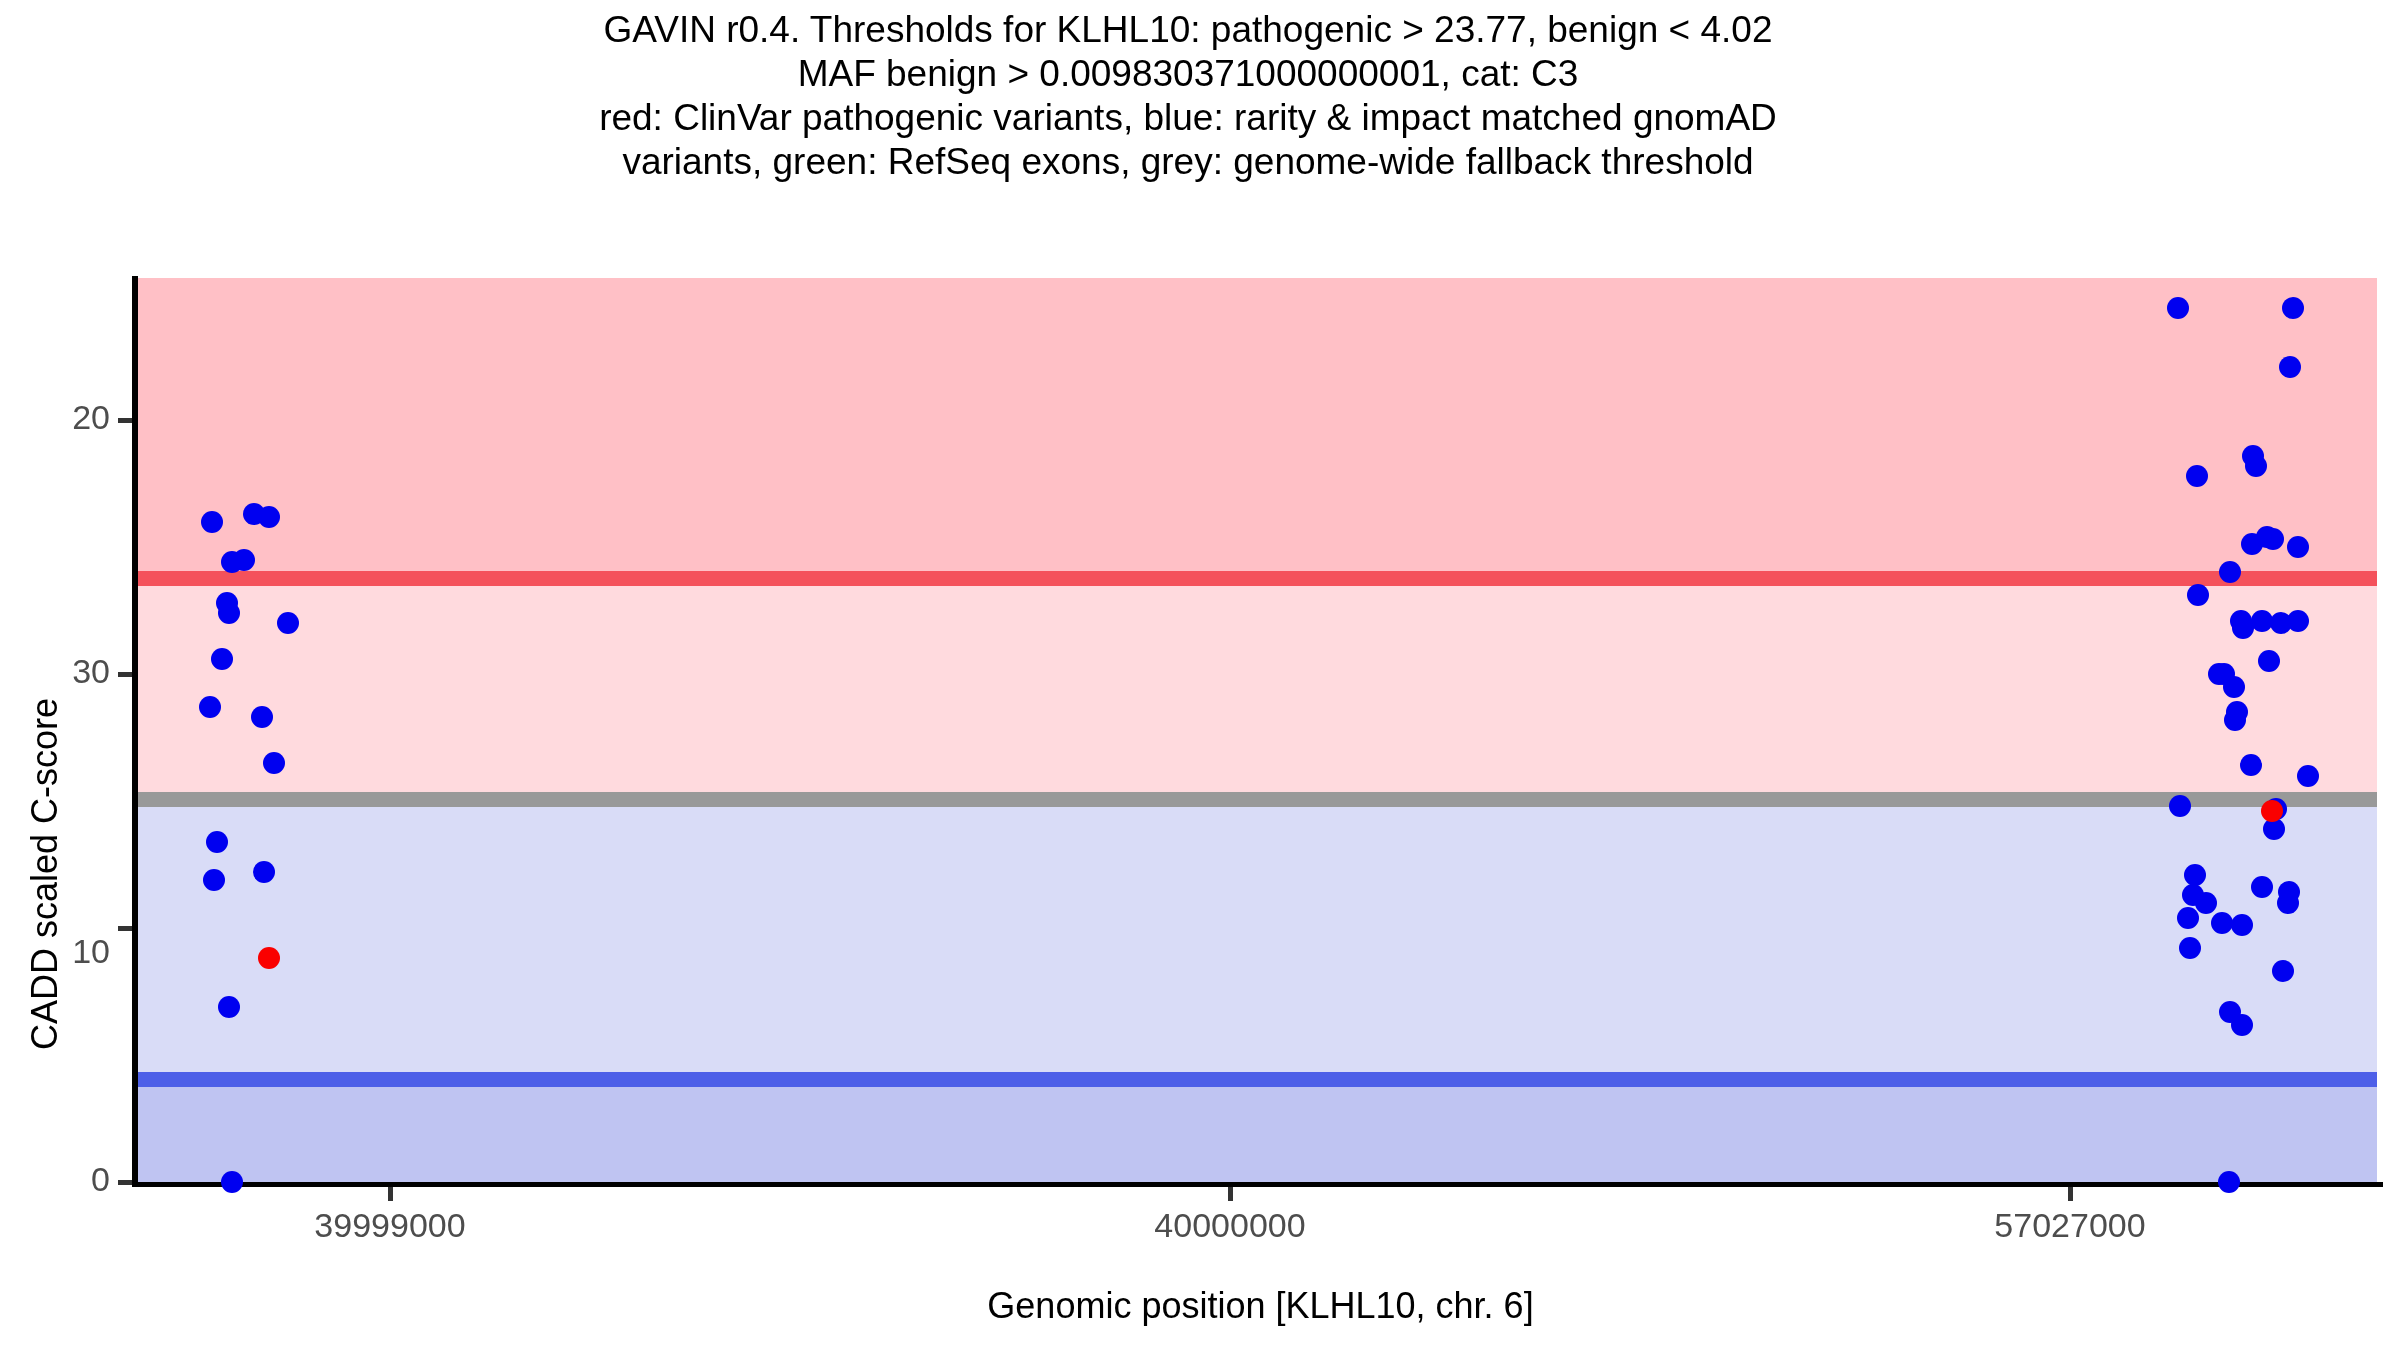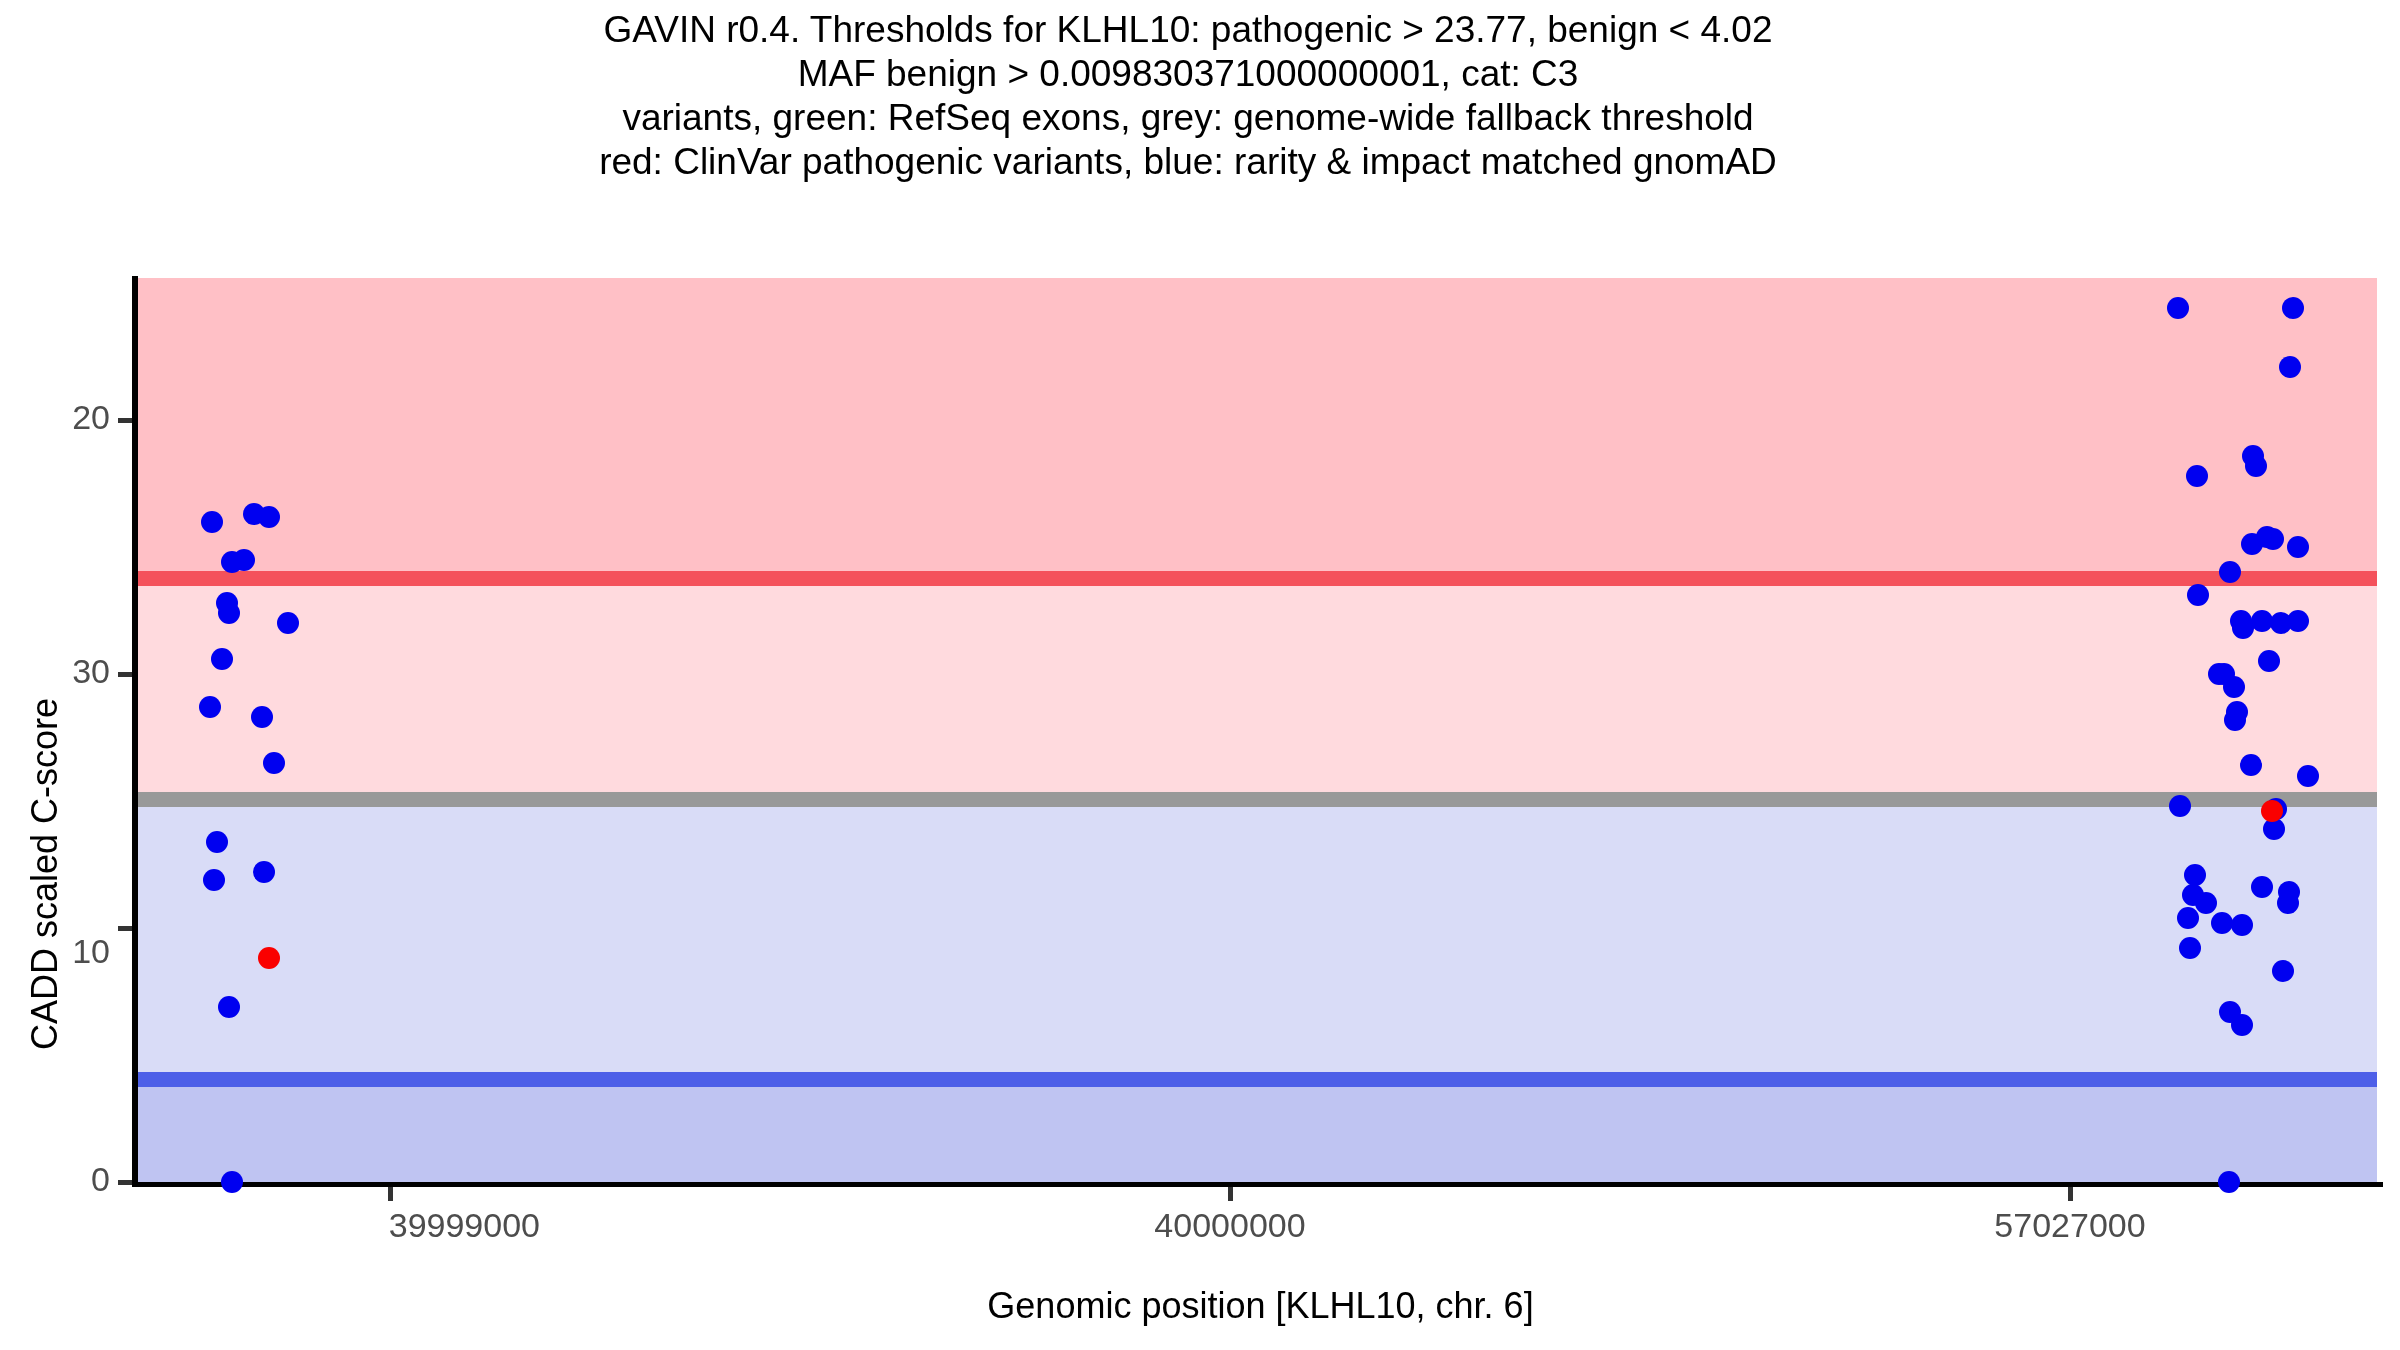--- a/index.html
+++ b/index.html
@@ -146,22 +146,22 @@
   .pt-red  { background: #fa0000; }
 </style>
 </head>
 <body>
 
 <div id="root">
 
   <div id="title-block">
     <div class="title-line">GAVIN r0.4. Thresholds for KLHL10: pathogenic &gt; 23.77, benign &lt; 4.02</div>
     <div class="title-line">MAF benign &gt; 0.009830371000000001, cat: C3</div>
+    <div class="title-line">red: ClinVar pathogenic variants, blue: rarity &amp; impact matched gnomAD</div>
     <div class="title-line">variants, green: RefSeq exons, grey: genome-wide fallback threshold</div>
-    <div class="title-line">red: ClinVar pathogenic variants, blue: rarity &amp; impact matched gnomAD</div>
   </div>
 
   <div id="panel">
       <div class="band" style="top: -0.24px; height: 300.242px; width: 2239px; background: rgb(255, 192, 198);"></div>
       <div class="band" style="top: 300.242px; height: 221.234px; width: 2239px; background: rgb(255, 218, 222);"></div>
       <div class="band" style="top: 521.476px; height: 280.416px; width: 2239px; background: rgb(217, 220, 247);"></div>
       <div class="band" style="top: 801.892px; height: 104.108px; width: 2239px; background: rgb(191, 196, 242);"></div>
       <div class="threshold-line" style="top: 292.742px; height: 15px; width: 2239px; background: rgb(244, 81, 91);"></div>
       <div class="threshold-line" style="top: 513.976px; height: 15px; width: 2239px; background: rgb(153, 153, 153);"></div>
       <div class="threshold-line" style="top: 794.392px; height: 15px; width: 2239px; background: rgb(77, 95, 232);"></div>
@@ -175,21 +175,21 @@
 
 <div class="ytick-mark" style="left: 118px; top: 1180px;"></div>
     <div class="ytick-label" style="left: 20px; width: 90px; top: 1160px;">0</div>
     <div class="ytick-mark" style="left: 118px; top: 926px;"></div>
     <div class="ytick-label" style="left: 20px; width: 90px; top: 932px;">10</div>
     <div class="ytick-mark" style="left: 118px; top: 672px;"></div>
     <div class="ytick-label" style="left: 20px; width: 90px; top: 652px;">30</div>
     <div class="ytick-mark" style="left: 118px; top: 418px;"></div>
     <div class="ytick-label" style="left: 20px; width: 90px; top: 398px;">20</div>
     <div class="xtick-mark" style="left: 388px;"></div>
-    <div class="xtick-label" style="left: 240px; width: 300px; text-align: right;">39999000</div>
+    <div class="xtick-label" style="left: 240px; width: 300px;">39999000</div>
     <div class="xtick-mark" style="left: 1228px;"></div>
     <div class="xtick-label" style="left: 1080px; width: 300px;">40000000</div>
     <div class="xtick-mark" style="left: 2068px;"></div>
     <div class="xtick-label" style="left: 1920px; width: 300px;">57027000</div>
     <div class="pt pt-blue" style="left: 200.92px; top: 510.6px; z-index: 10;"></div>
     <div class="pt pt-blue" style="left: 242.92px; top: 502.98px; z-index: 10;"></div>
     <div class="pt pt-blue" style="left: 258.04px; top: 505.52px; z-index: 10;"></div>
     <div class="pt pt-blue" style="left: 221.08px; top: 551.24px; z-index: 10;"></div>
     <div class="pt pt-blue" style="left: 232.84px; top: 548.7px; z-index: 10;"></div>
     <div class="pt pt-blue" style="left: 216.04px; top: 591.88px; z-index: 10;"></div>

